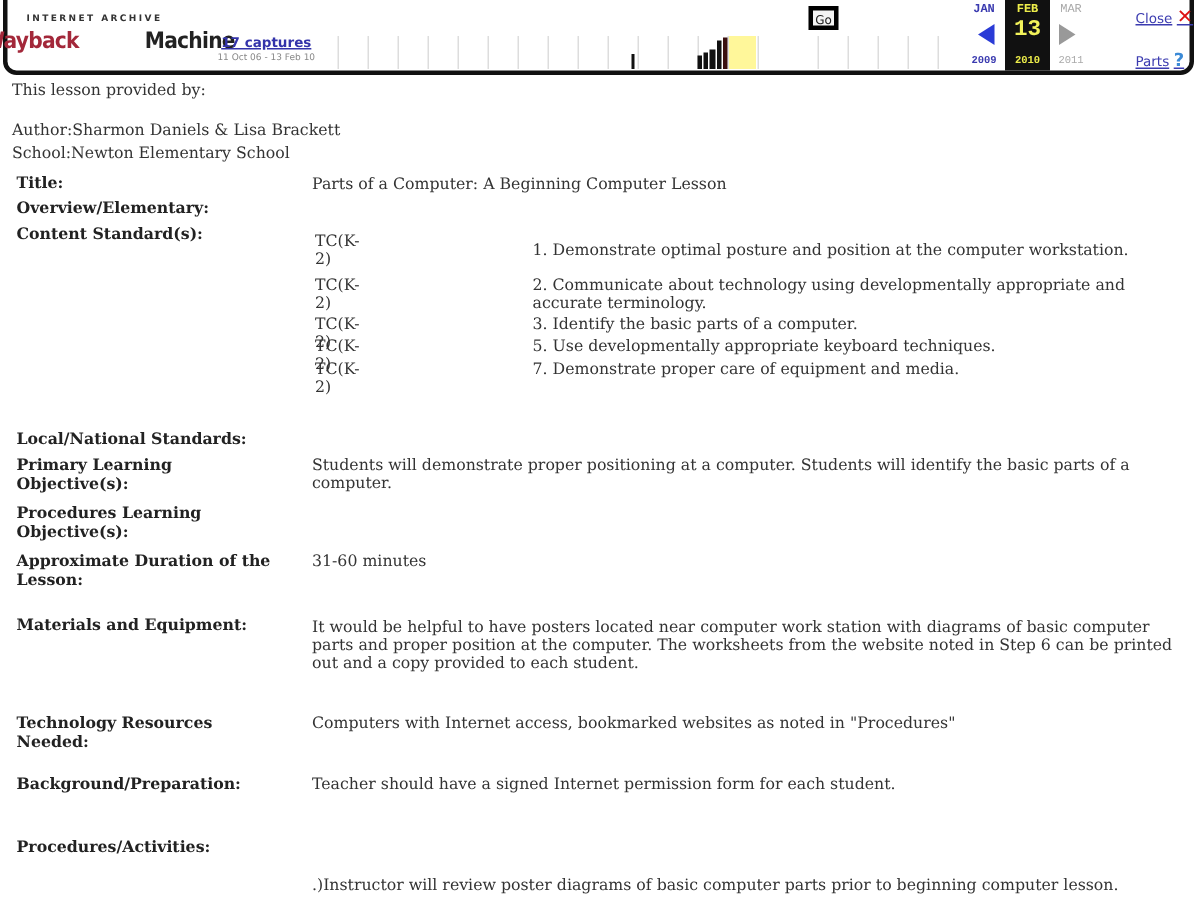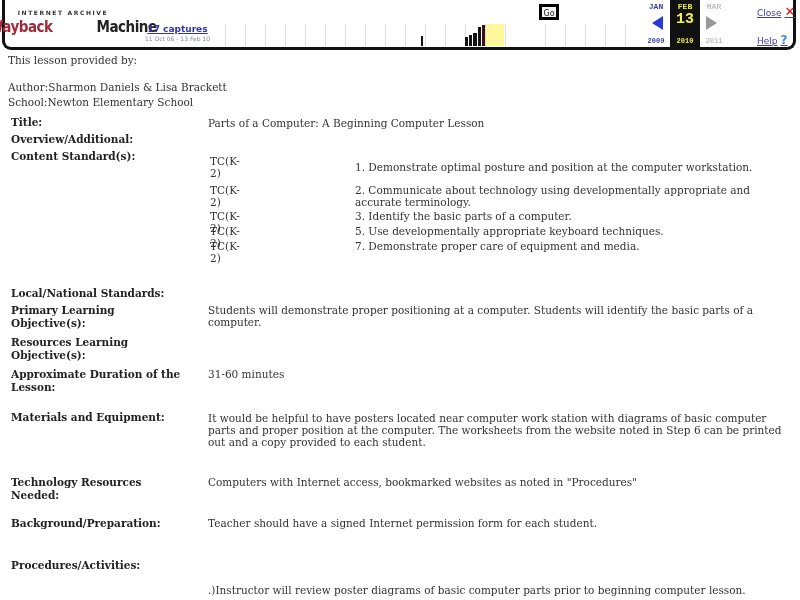--- a/index.html
+++ b/index.html
@@ -150,33 +150,33 @@
   <div class="wb-cal cal-next">
     <span class="mon">MAR</span>
     <div class="arrow"></div>
     <span class="yr">2011</span>
   </div>
 
   <div class="wb-close">
     <span>Close</span><span class="x">✕</span>
   </div>
   <div class="wb-help">
-    <span>Help</span><span class="q">?</span>
+    <span>Parts</span><span class="q">?</span>
   </div>
 </div>
 
 <div class="content">
   <div class="provided">This lesson provided by:</div>
   <div class="author">Author:Sharmon Daniels &amp; Lisa Brackett</div>
   <div class="school">School:Newton Elementary School</div>
 
   <div class="lbl" style="top:66px">Title:</div>
   <div class="val" style="top:67px">Parts of a Computer: A Beginning Computer Lesson</div>
 
-  <div class="lbl" style="top:83px">Overview/Additional:</div>
+  <div class="lbl" style="top:83px">Overview/Elementary:</div>
 
   <div class="lbl" style="top:100px">Content Standard(s):</div>
 
   <div class="std-code" style="top:105px;width:34px">TC(K-2)</div>
   <div class="std-text" style="top:111px">1. Demonstrate optimal posture and position at the computer workstation.</div>
 
   <div class="std-code" style="top:134px">TC(K-2)</div>
   <div class="std-text" style="top:134px">2. Communicate about technology using developmentally appropriate and accurate terminology.</div>
 
   <div class="std-code" style="top:160px">TC(K-2)</div>
@@ -186,21 +186,21 @@
   <div class="std-text" style="top:175px">5. Use developmentally appropriate keyboard techniques.</div>
 
   <div class="std-code" style="top:190px">TC(K-2)</div>
   <div class="std-text" style="top:190px">7. Demonstrate proper care of equipment and media.</div>
 
   <div class="lbl" style="top:237px">Local/National Standards:</div>
 
   <div class="lbl" style="top:254px">Primary Learning Objective(s):</div>
   <div class="val" style="top:254px">Students will demonstrate proper positioning at a computer. Students will identify the basic parts of a computer.</div>
 
-  <div class="lbl" style="top:286px">Resources Learning Objective(s):</div>
+  <div class="lbl" style="top:286px">Procedures Learning Objective(s):</div>
 
   <div class="lbl" style="top:318px;width:170px">Approximate Duration of the Lesson:</div>
   <div class="val" style="top:318px">31-60 minutes</div>
 
   <div class="lbl" style="top:361px">Materials and Equipment:</div>
   <div class="val" style="top:362px">It would be helpful to have posters located near computer work station with diagrams of basic computer parts and proper position at the computer. The worksheets from the website noted in Step 6 can be printed out and a copy provided to each student.</div>
 
   <div class="lbl" style="top:426px">Technology Resources Needed:</div>
   <div class="val" style="top:426px">Computers with Internet access, bookmarked websites as noted in "Procedures"</div>
 

